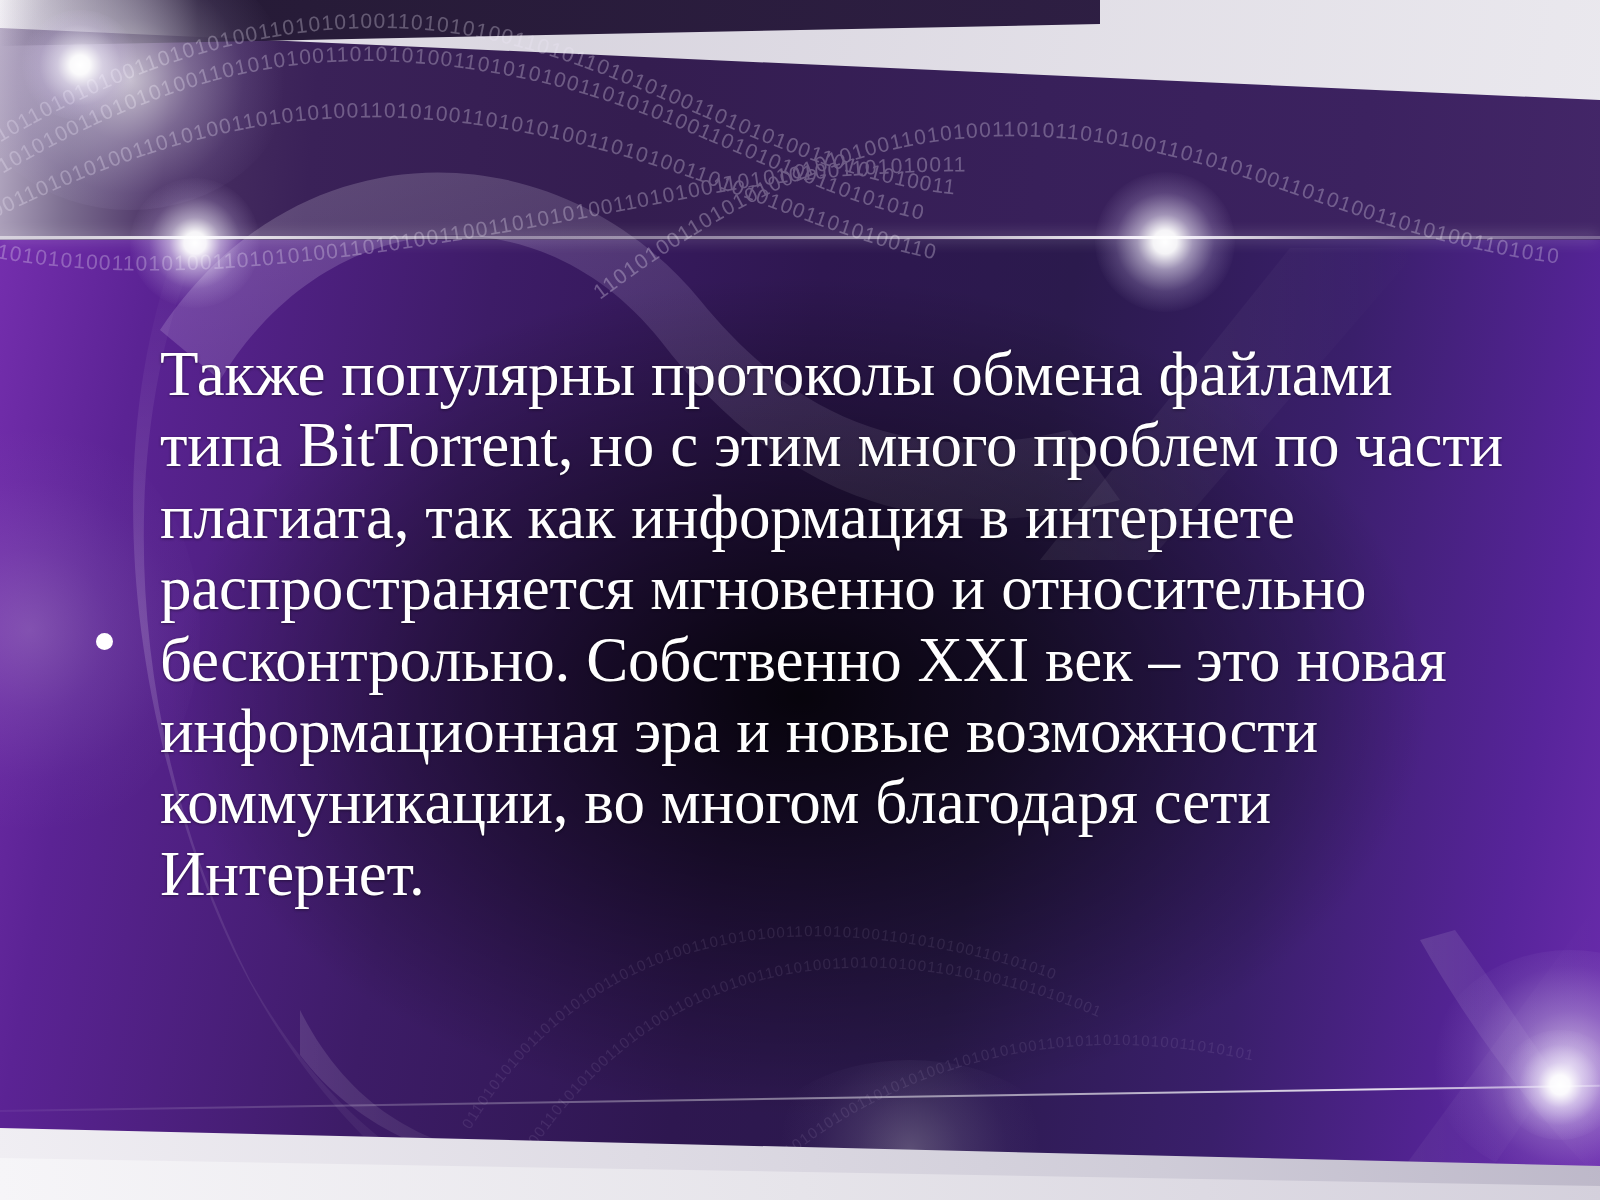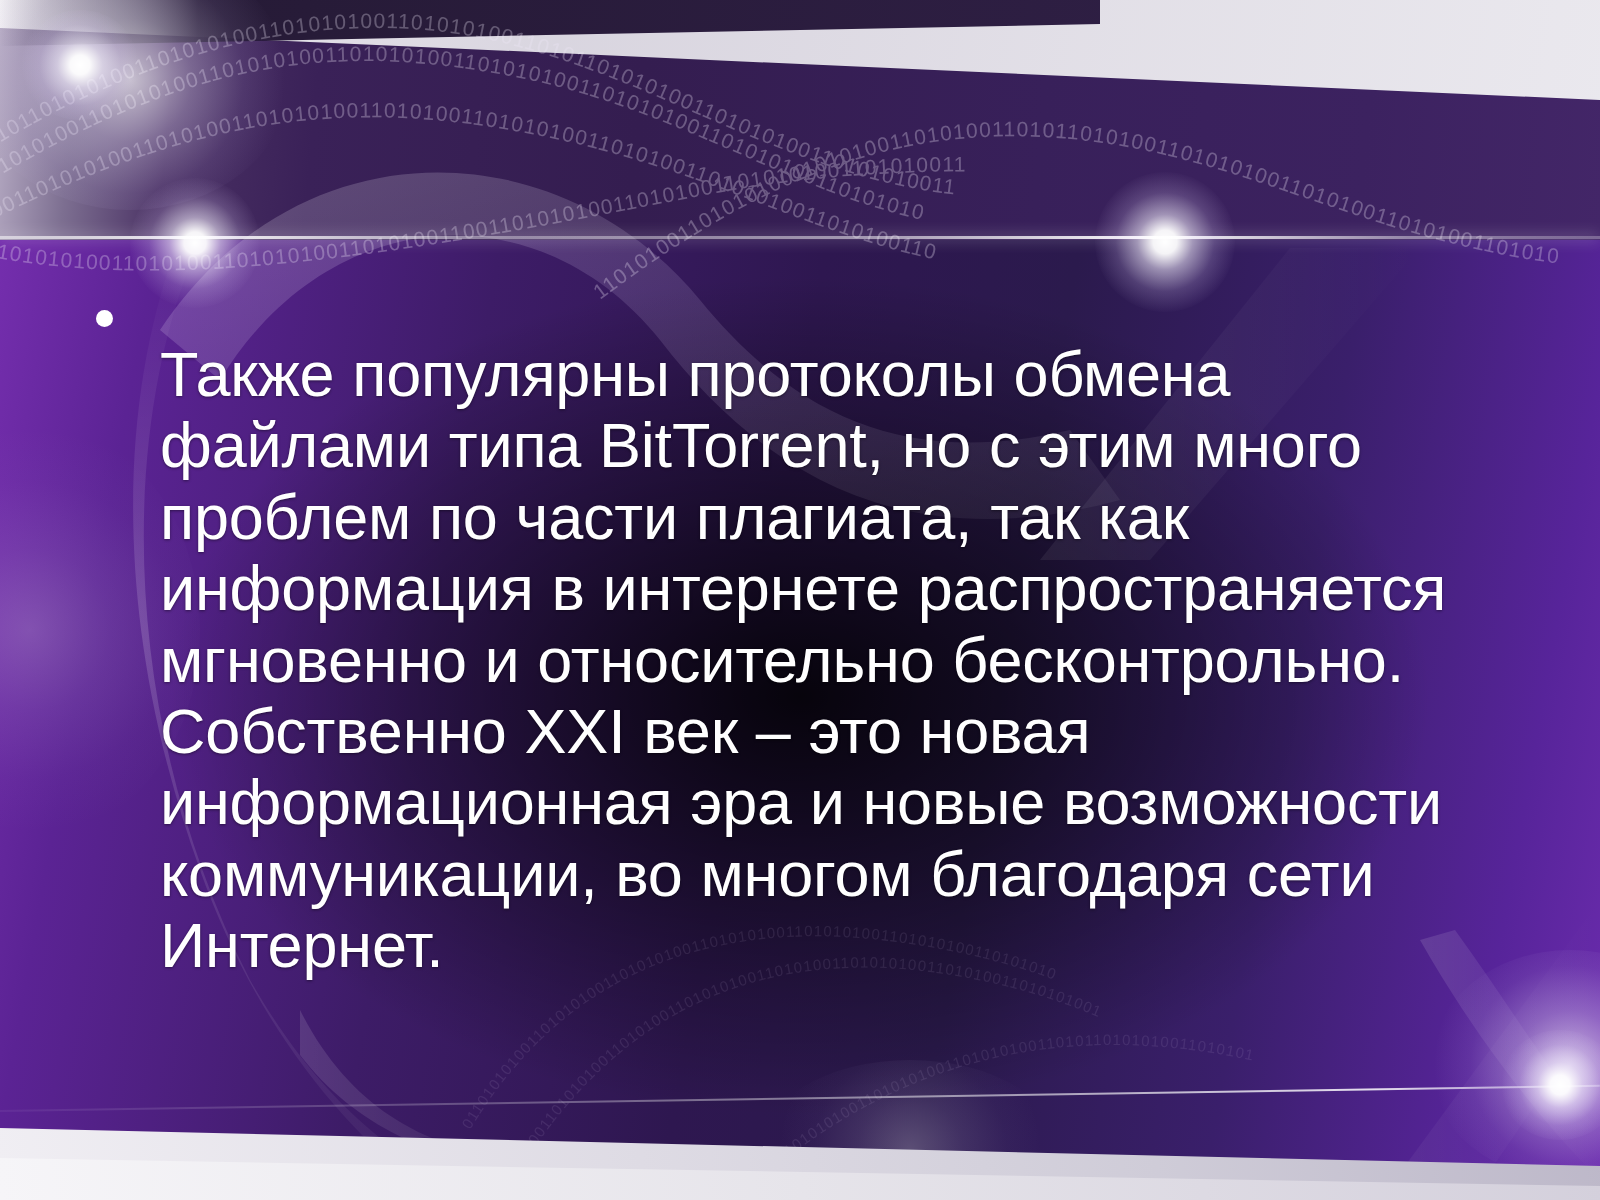--- a/index.html
+++ b/index.html
@@ -180,21 +180,22 @@
   
   .content {
     position: absolute;
     left: 96px;
     top: 276px;
     width: 1420px;
   }
 
   .bullet-row {
     display: flex;
-    align-items: flex-start;
+    align-items: center;
+    font-family: Liberation Serif, serif;
   }
 
   .bullet-dot {
     flex: 0 0 auto;
     width: 17px;
     height: 17px;
     border-radius: 50%;
     background: #ffffff;
     margin-top: 34px;
     margin-right: 0;

